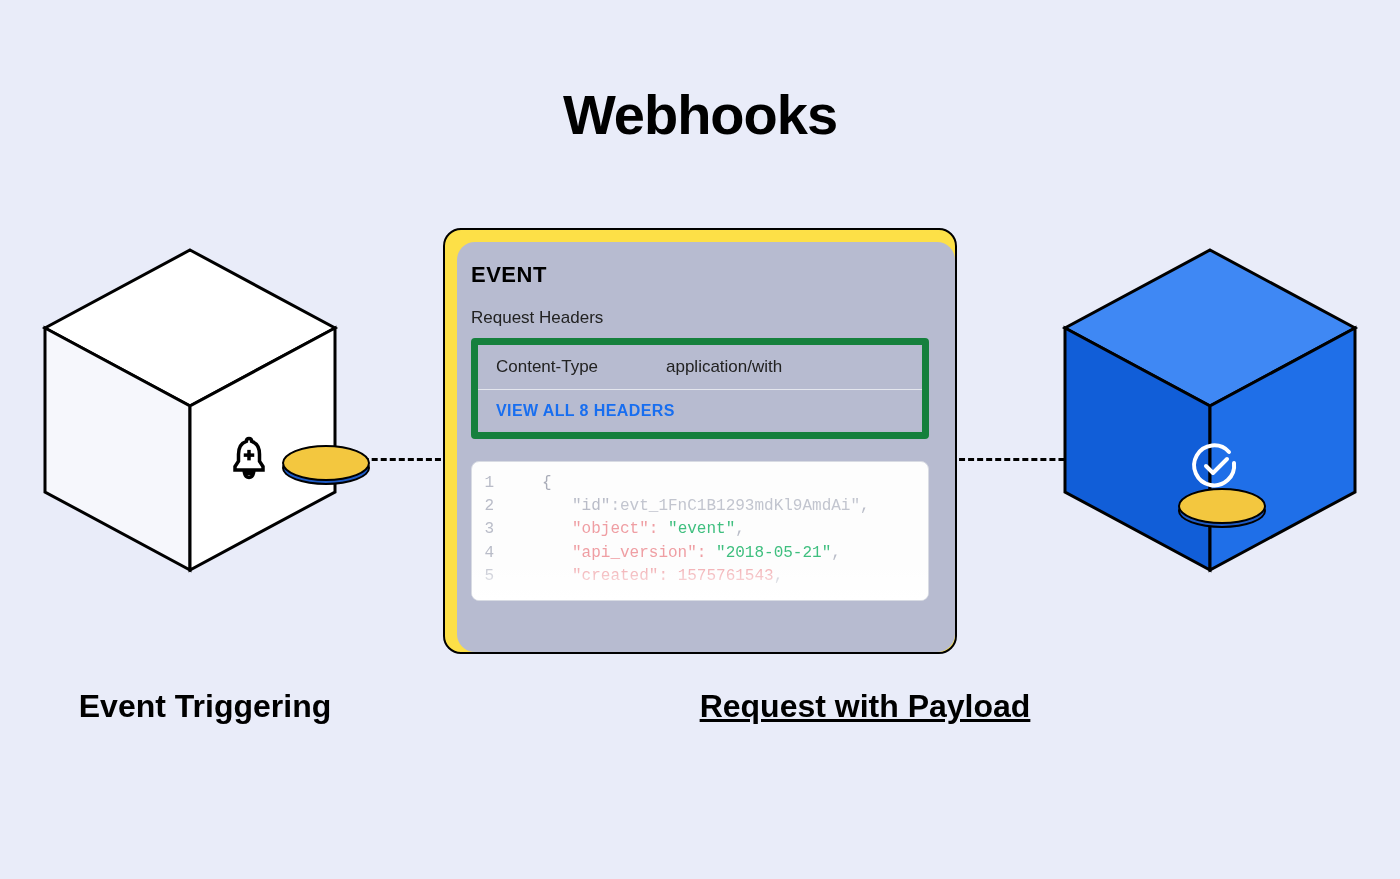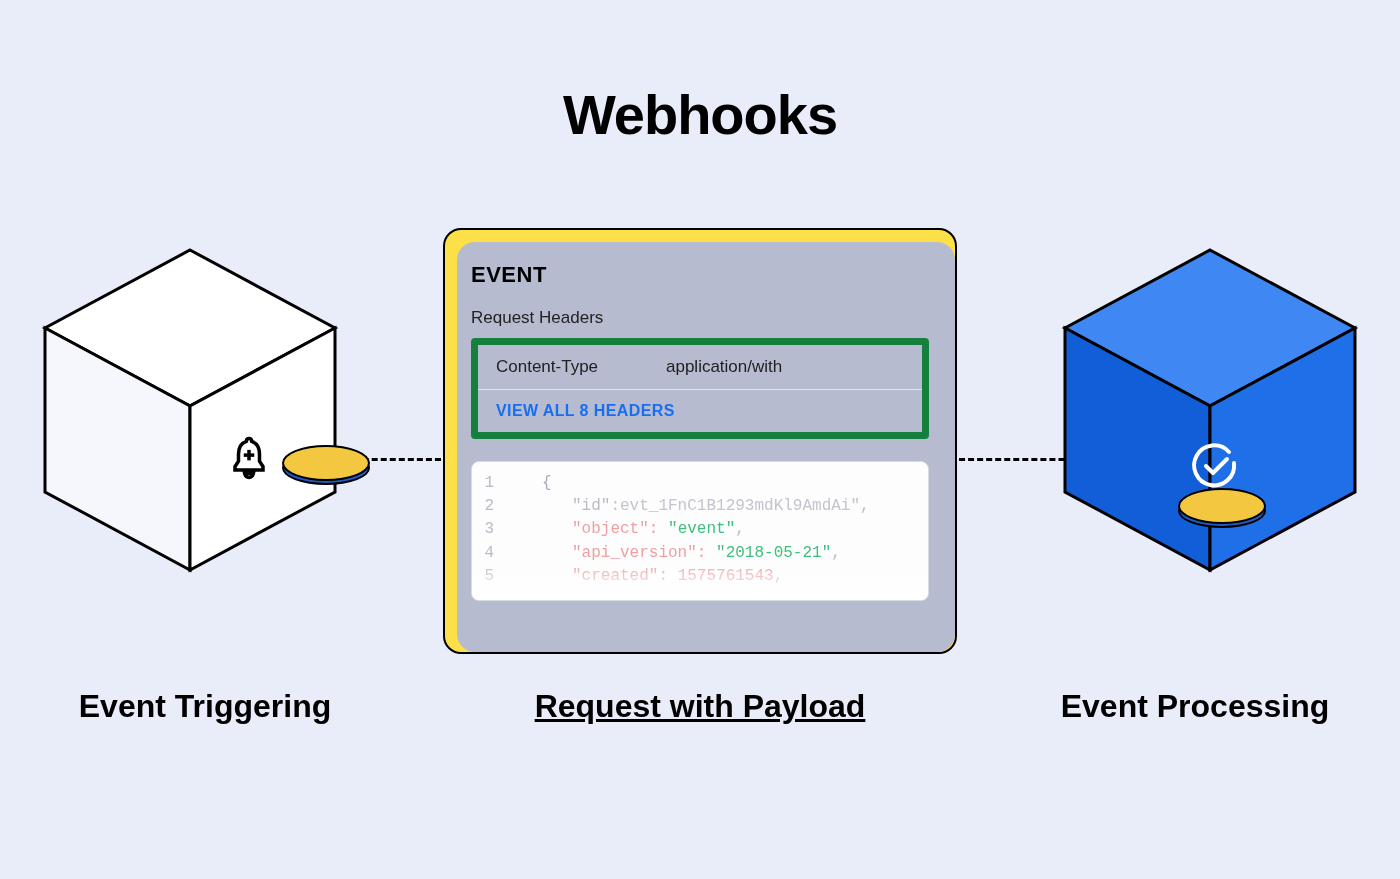--- a/index.html
+++ b/index.html
@@ -266,14 +266,13 @@
     <div class="code-line">
         <span class="ln">5</span>
         <span class="ind1" style="padding-left:60px"><span class="tok-key-pink">"created":</span> <span class="tok-num">1575761543</span><span class="tok-punc">,</span></span>
       </div>
   </div>
 </div>
 
 <div class="labels">
   <div class="l1">Event Triggering</div>
   <div class="l2">Request with Payload</div>
-  <div class="l3">Event Processing</div>
 </div>
 
 </body></html>

